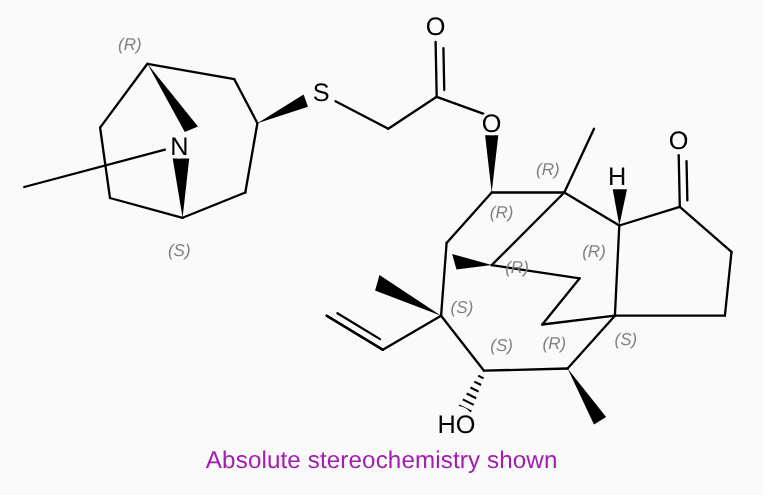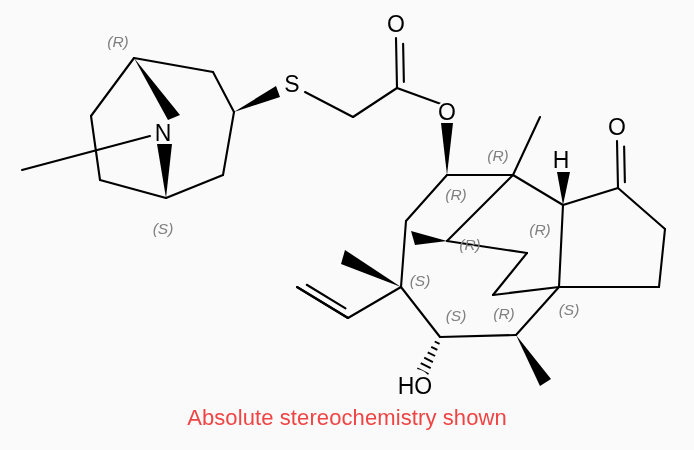--- a/index.html
+++ b/index.html
@@ -55,21 +55,21 @@
     dominant-baseline: central;
   }
   .caption-text {
     position: absolute;
     left: 0;
     top: 405px;
     width: 694px;
     text-align: center;
     font-family: "Liberation Sans", sans-serif;
     font-size: 22px;
-    color: #ef4444;
+    color: #a21caf;
     letter-spacing: 0.1px;
     white-space: nowrap;
   }
 </style>
 </head>
 <body>
 
 <svg id="structure-canvas" viewBox="0 0 694 450">
     <rect x="0" y="0" width="694" height="450" fill="#fafafa"></rect>
   <g id="bonds-plain">

